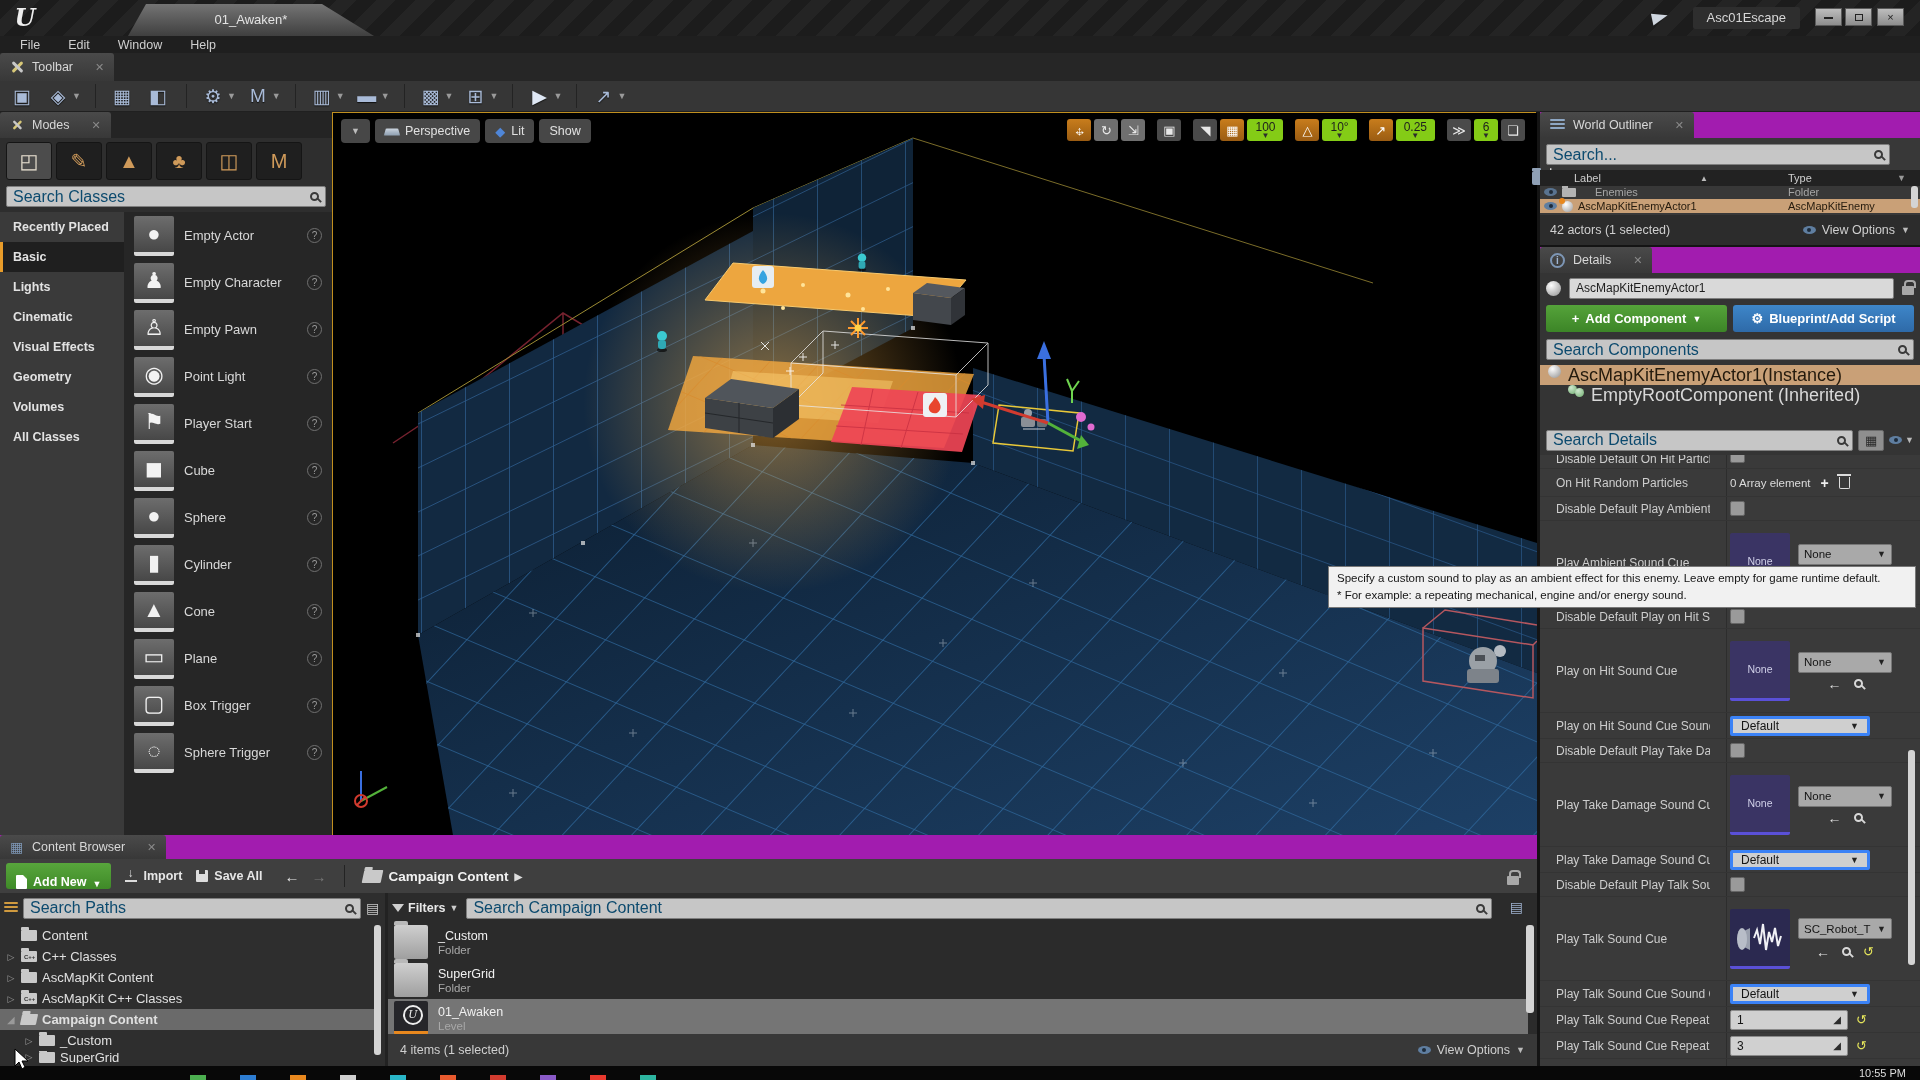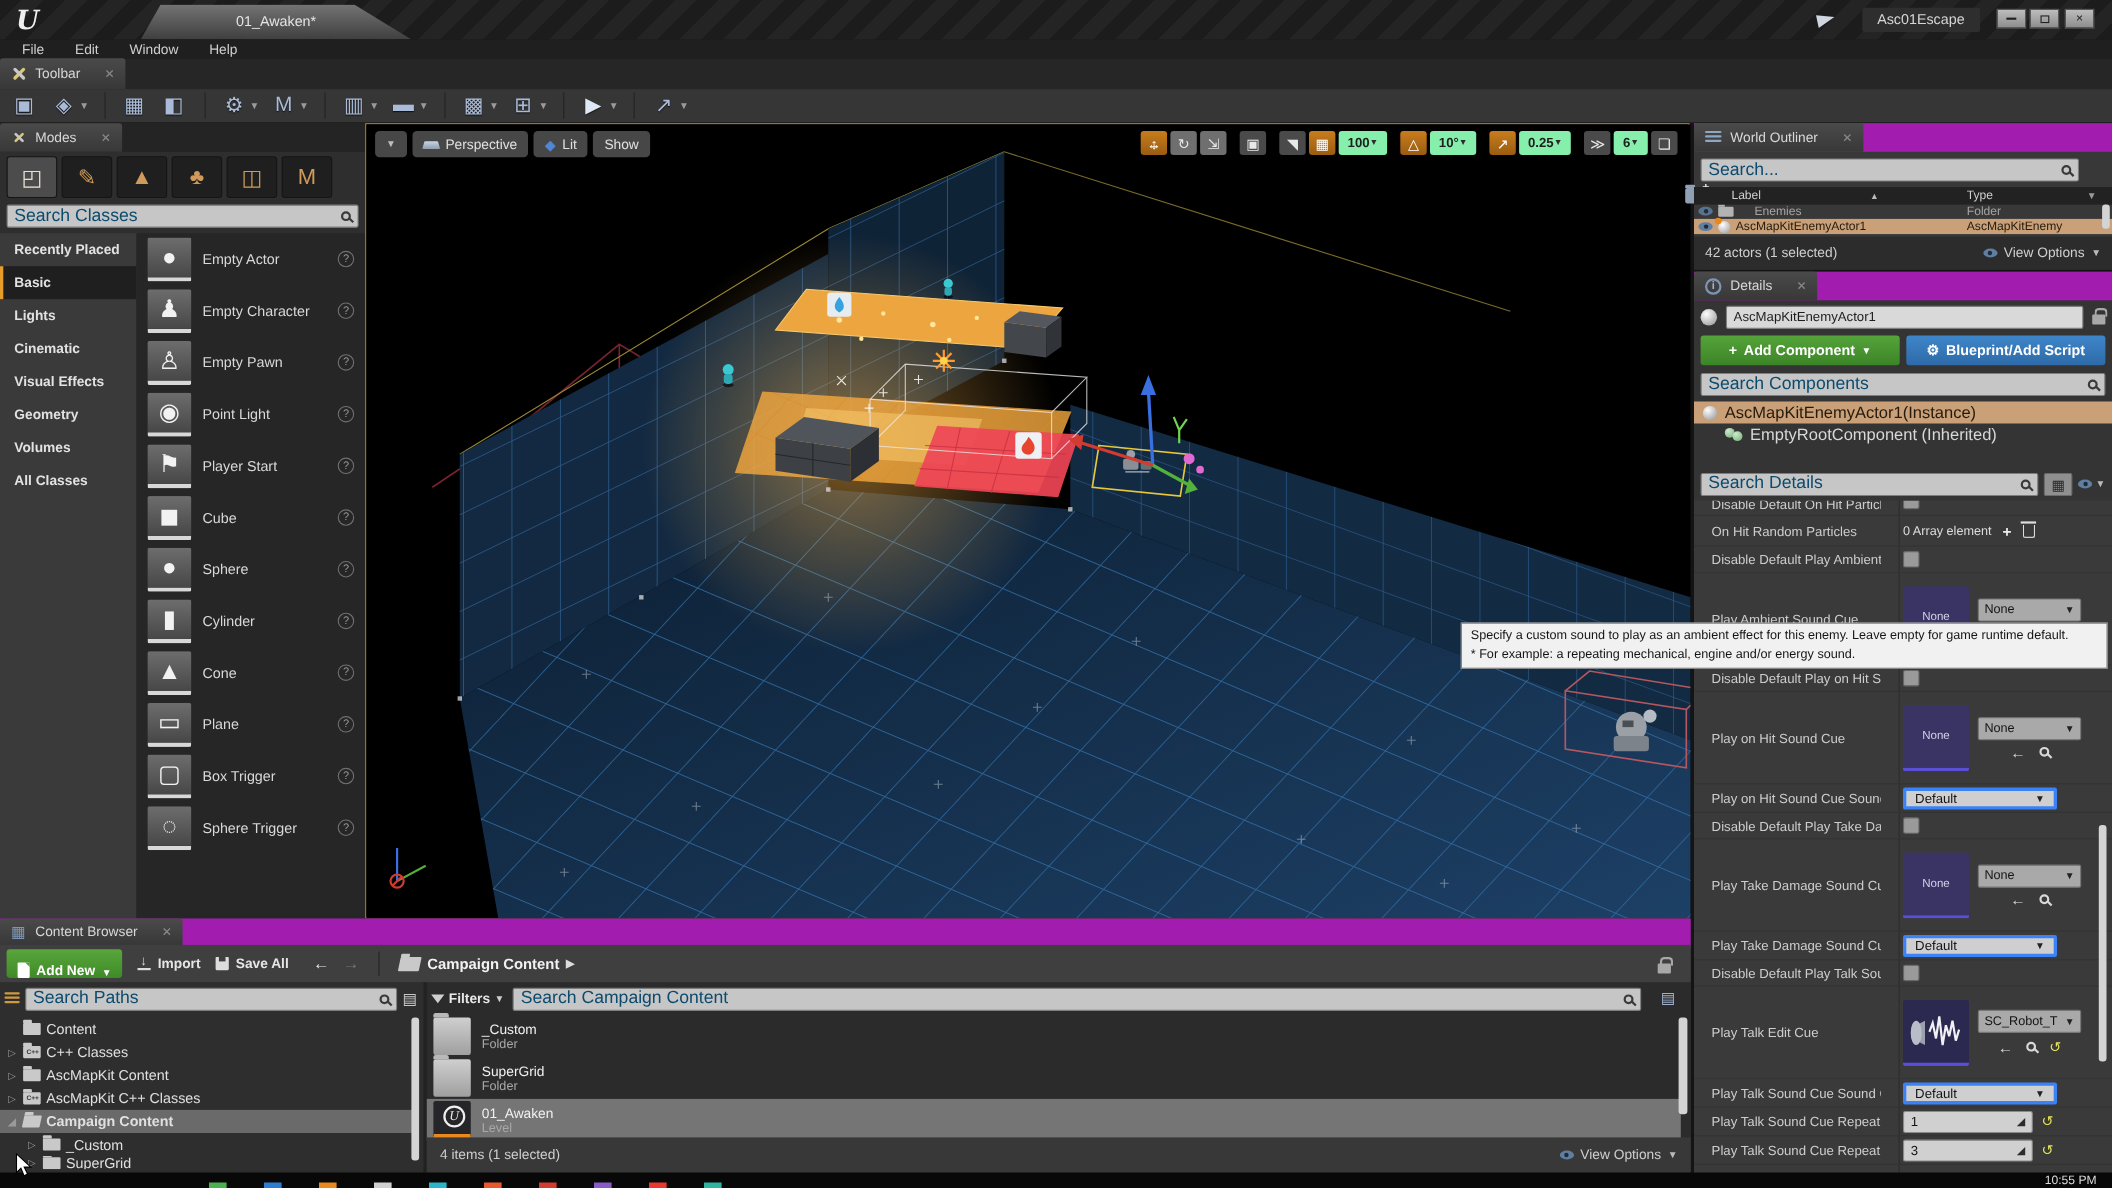--- a/index.html
+++ b/index.html
@@ -57,21 +57,21 @@
 
 #viewport{left:332px;top:112px;width:1204px;height:723px;background:#000;border:1px solid #c08f1f}
 #vp-toolbar-left{left:8px;top:6px;display:flex;gap:5px}
 .vbtn{height:24px;background:#474747;border-radius:4px;color:#e0e0e0;font-size:12.5px;display:flex;align-items:center;gap:6px;padding:0 10px;box-shadow:0 1px 2px #000}
 .vbtn .caret{font-size:9px;color:#bdbdbd}
 .persp-ic{width:14px;height:9px;background:linear-gradient(#cfd8e2,#8fa0b2);border-radius:1px;transform:perspective(20px) rotateX(40deg)}
 .lit-ic{color:#4f86d8;font-size:13px}
 #vp-toolbar-right{right:10px;top:6px;display:flex;gap:3px;align-items:center}
 .chip{height:22px;min-width:24px;border-radius:3px;background:#6f6f6f;color:#e8e8e8;font-size:13px;display:flex;align-items:center;justify-content:center;padding:0 4px;box-shadow:0 1px 2px #000}
 .chip.active{background:linear-gradient(#c87d1c,#9a5c12);color:#fff}
-.chip.value{background:#86efac;color:#1e1e1e;font-weight:bold;font-size:12px;line-height:11px;padding:0 8px}
+.chip.value{background:#84cc16;color:#1e1e1e;font-weight:normal;font-size:12px;flex-direction:column;line-height:11px;padding:0 8px}
 .chip.value .c{font-size:8px;color:#2c2c2c;line-height:6px}
 .chip.dark{background:#4a4a4a}
 .chip-gap{width:6px}
 .movei{position:relative;width:15px;height:15px}
 .movei span{position:absolute;left:0;top:0;width:15px;text-align:center;line-height:15px;font-size:13px}
 #vp-scene{left:0;top:0;width:1204px;height:722px}
 
 #outliner{left:1540px;top:112px;width:380px;height:133px;background:#383838}
 #details{left:1540px;top:247px;width:380px;height:819px;background:#343434}
 .rtabstrip{height:26px;background:#a21caf;display:flex}
@@ -104,21 +104,21 @@
 .sphere-ico{width:15px;height:15px;border-radius:50%;background:radial-gradient(circle at 35% 30%,#fdfdfd,#8f8f8f)}
 #dt-name{flex:1;background:#d9d9d9}
 .lock{width:12px;height:9px;background:#a8a8a8;border-radius:1px;position:relative;margin-top:5px}
 .lock::before{content:"";position:absolute;left:2px;top:-6px;width:8px;height:6px;border:2px solid #a8a8a8;border-bottom:none;border-radius:4px 4px 0 0}
 #dt-btns{left:6px;top:58px;width:368px;display:flex;gap:6px}
 .bigbtn{height:27px;flex:1;border-radius:3px;color:#fff;font-weight:bold;font-size:13px;display:flex;align-items:center;justify-content:center;gap:6px}
 #btn-addcomp{background:linear-gradient(#55a33a,#3c8527)}
 #btn-bp{background:linear-gradient(#3e86c9,#2e6aa8)}
 #dt-comp-search{left:6px;top:92px;width:368px}
 #dt-comps{left:0;top:118px;width:380px}
-.comprow{height:20px;display:flex;align-items:center;gap:7px;padding-left:8px;color:#d8d8d8;font-size:15px}
+.comprow{height:20px;display:flex;gap:7px;padding-left:8px;color:#d8d8d8;font-size:18px}
 .comprow.sel{background:#c9a077;color:#241a0d}
 .comp2{width:16px;height:12px;position:relative}
 .comp2 i{position:absolute;width:9px;height:9px;border-radius:50%;background:radial-gradient(circle at 35% 30%,#cfe8cf,#6fae6f)}
 .comp2 i:nth-child(2){left:7px;top:3px}
 #dt-filter-row{left:6px;top:182px;width:368px;height:22px;display:flex;gap:5px;align-items:center}
 #dt-search{flex:1}
 .sqbtn{width:26px;height:21px;background:#8f8f8f;border:1px solid #6a6a6a;border-radius:2px;color:#2a2a2a;font-size:13px;display:flex;align-items:center;justify-content:center}
 .eyebtn{display:flex;align-items:center;gap:3px}
 .eyebtn .car{color:#bbb;font-size:9px}
 #dt-props{left:0;top:208px;width:380px;height:611px;background:#3a3a3a;overflow:hidden;position:absolute}
@@ -849,21 +849,21 @@
     </div>
   </div>
       <div class="dt-row c-checkbox">
     <div class="dt-label">Disable Default Play Talk Sound</div>
     <div class="dt-value">
       <span class="w w-cb"></span>
 
     </div>
   </div>
       <div class="dt-row c-asset has-reset wave">
-    <div class="dt-label">Play Talk Edit Cue</div>
+    <div class="dt-label">Play Talk Sound Cue</div>
     <div class="dt-value">
 
       <div class="w w-asset">
         <div class="a-thumb">
 
           <svg width="52" height="34" viewBox="0 0 52 34">
                 <polygon points="4,14 16,8 16,30 4,24" fill="#9aa0ae"></polygon>
                 <ellipse cx="8" cy="19" rx="5" ry="11" fill="#b8bdc8"></ellipse>
                 <path d="M20,18 L23,10 26,24 29,4 32,30 35,12 38,22 41,8 44,26 47,16" stroke="#f0f0f5" fill="none" stroke-width="2"></path>
               </svg>

